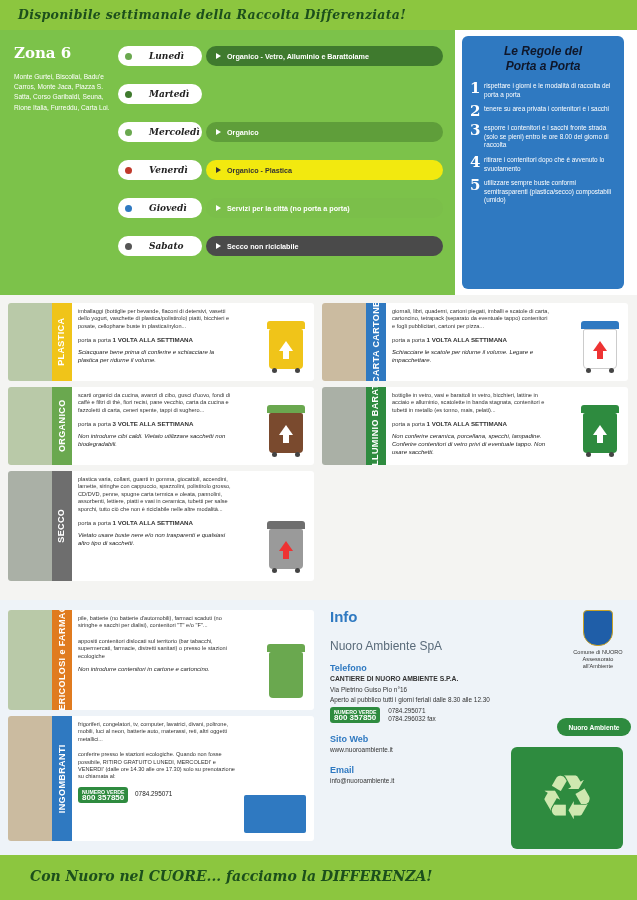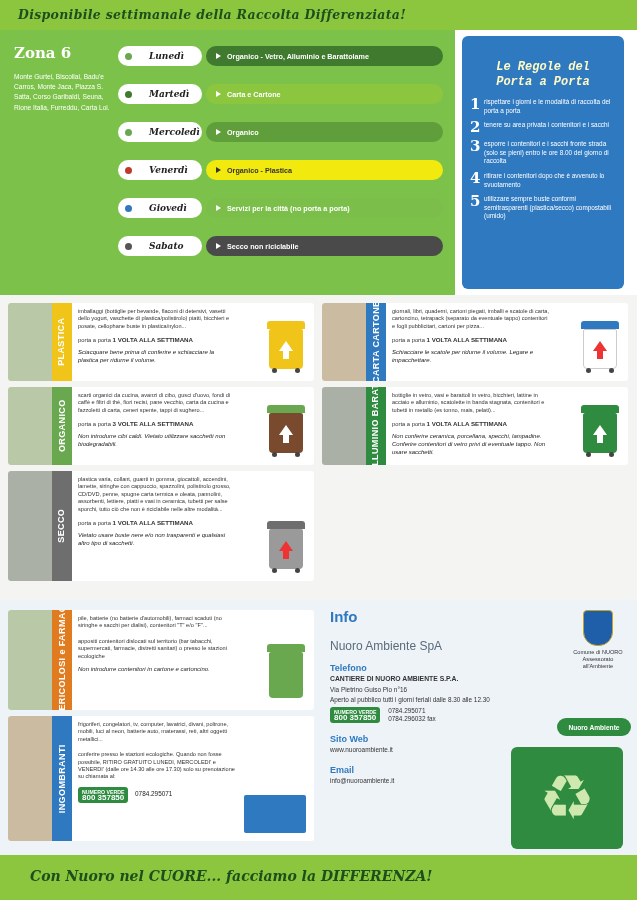--- a/index.html
+++ b/index.html
@@ -85,23 +85,23 @@
   .day-bar .txt { font-size:7.2px; color:#ffffff; font-weight:bold; }
   .day-bar .txt.dark { color:#333; }
 
   
   .rules {
     position:absolute; left:462px; top:36px; width:162px; height:253px;
     background:#2f79c1; border-radius:6px;
     color:#ffffff;
   }
   .rules-title {
-    text-align:center; padding-top:24px;
-    font-family:Liberation Mono, monospace; font-style:italic; font-weight:bold;
-    font-size:12px; color:#fef9c3; line-height:15px;
+    text-align:center; padding-top:8px;
+    font-family:Liberation Sans, sans-serif; font-style:italic; font-weight:bold;
+    font-size:12px; color:#0f172a; line-height:15px;
   }
   .rules-list { margin-top:8px; padding:0 10px 0 8px; }
   .rule-item { display:flex; margin-bottom:6px; }
   .rule-num {
     font-family:"DejaVu Serif", serif; font-size:15px; font-weight:bold;
     width:14px; flex:none; line-height:13px;
   }
   .rule-txt { font-size:6.4px; line-height:8.6px; }
 
   
@@ -261,24 +261,20 @@
           <span class="tri"></span>
           <span class="txt">Organico - Vetro, Alluminio e Barattolame</span>
         </div>
       </div>
 
       <div class="day-row">
         <div class="day-pill">
           <span class="day-dot" style="background:#3f7a2e"></span>
           <span class="day-name">Martedì</span>
         </div>
-        <div class="day-bar" style="background:#8cc63f">
-          <span class="tri"></span>
-          <span class="txt">Carta e Cartone</span>
-        </div>
       </div>
 
       <div class="day-row">
         <div class="day-pill">
           <span class="day-dot" style="background:#6aa84f"></span>
           <span class="day-name">Mercoledì</span>
         </div>
         <div class="day-bar" style="background:#5f9e3a">
           <span class="tri"></span>
           <span class="txt">Organico</span>

